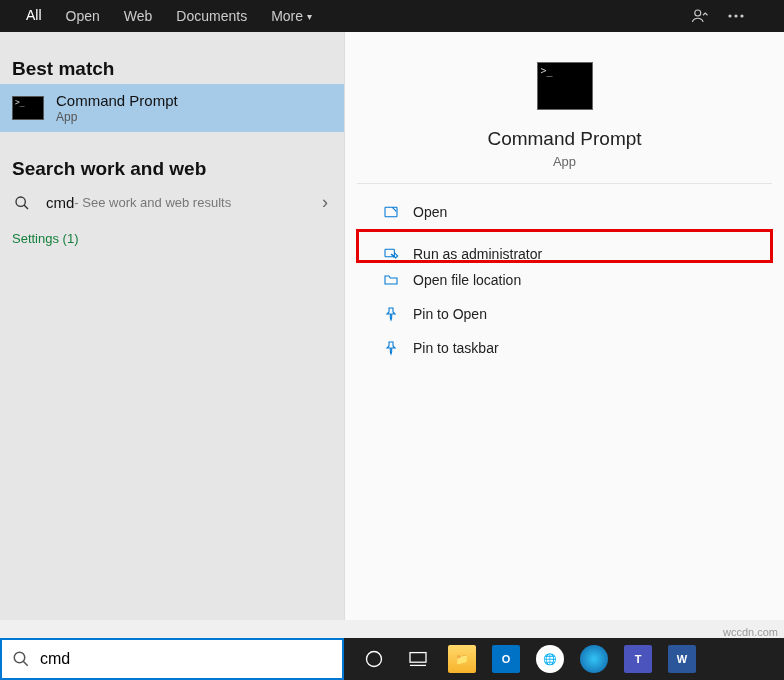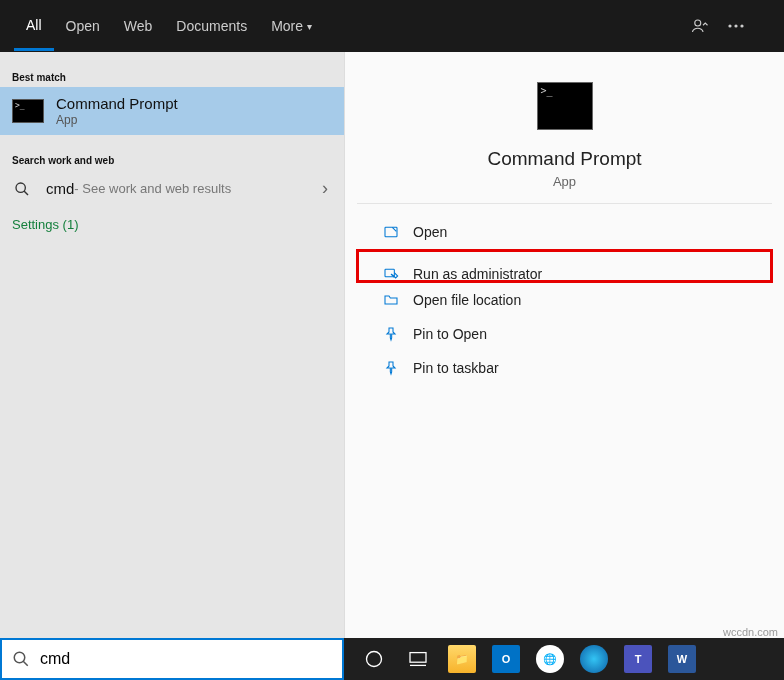--- a/index.html
+++ b/index.html
@@ -1,32 +1,32 @@
 <!DOCTYPE html>
 <html><head>
 <meta charset="utf-8">
 <style>
 * { box-sizing: border-box; margin: 0; padding: 0; }
 body { width: 784px; height: 680px; font-family: "Segoe UI", Arial, sans-serif; font-size: 14px; overflow: hidden; background: #f0f0f0; position: relative; }
 
 
-.tabbar { height: 52px; background: #1a1a1a; display: flex; align-items: center; color: #ccc; padding: 0 30px 0 14px; }
+.tabbar { height: 32px; background: #1a1a1a; display: flex; align-items: center; color: #ccc; padding: 0 30px 0 14px; }
 .tabbar .tab { height: 50px; display: flex; align-items: center; padding: 0 12px; cursor: pointer; font-size: 14px; }
 .tabbar .tab.active { border-bottom: 3px solid #0078d4; color: #fff; }
 .tabbar .spacer { flex: 1; }
 .tabbar .icon-btn { width: 36px; display: flex; justify-content: center; align-items: center; height: 50px; cursor: pointer; }
 .more-chev::after { content: "▾"; margin-left: 4px; font-size: 10px; }
 
 
 .main { display: flex; height: 588px; }
 .left { width: 344px; background: #e6e6e6; position: relative; overflow: hidden; }
 .right { flex: 1; background: #fafafa; position: relative; padding-top: 12px; border-left: 1px solid #ddd; }
 
 
-.section-label { font-weight: 600; font-size: 10px; padding: 20px 12px 4px; color: #111; }
+.section-label { font-weight: 600; font-size: 19px; padding: 26px 12px 4px; color: #111; }
 .result-row { display: flex; align-items: center; padding: 8px 12px; cursor: pointer; }
 .result-row.selected { background: #a6cbe9; }
 .cmd-thumb { width: 32px; height: 24px; background: #000; border: 1px solid #555; margin-right: 12px; position: relative; }
 .cmd-thumb::before { content: ">_"; color: #ccc; font-size: 8px; position: absolute; top: 1px; left: 2px; font-family: monospace; }
 .result-title { font-size: 15px; color: #111; line-height: 1.2; }
 .result-sub { font-size: 12px; color: #555; }
 
 .web-row { display: flex; align-items: center; padding: 8px 12px; cursor: pointer; }
 .web-row .search-ic { width: 20px; margin-right: 14px; display: flex; justify-content: center; }
 .web-row .term { font-size: 15px; color: #111; }

